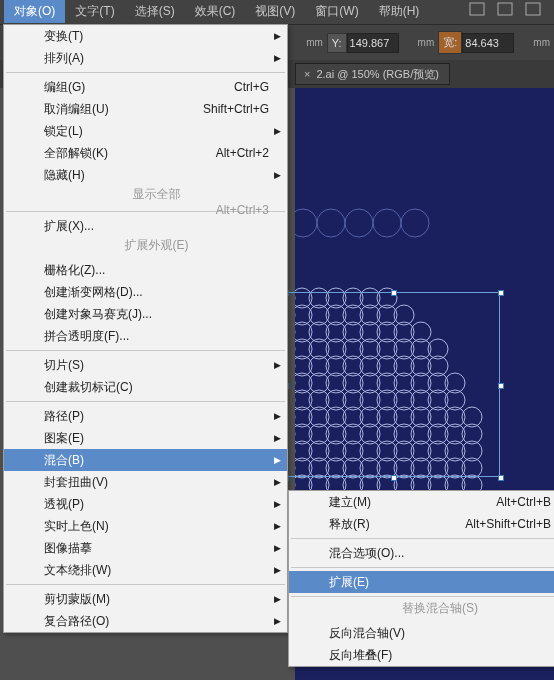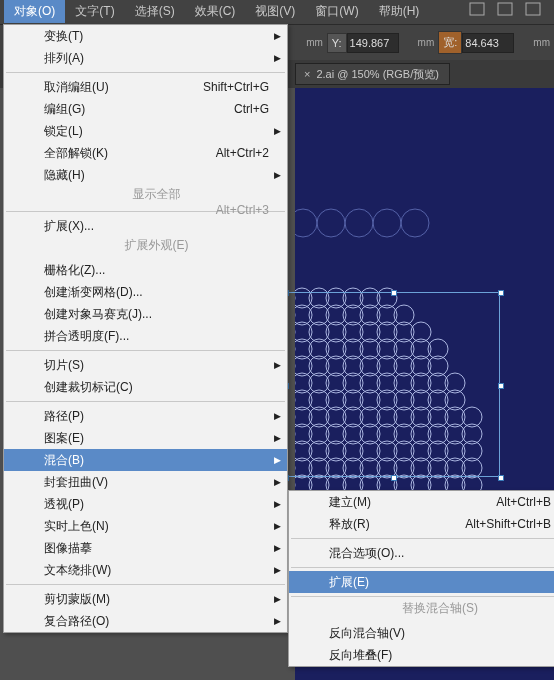--- a/index.html
+++ b/index.html
@@ -238,26 +238,26 @@
     <div class="menu-item">
       <span>变换(T)</span>
       <span class="arrow">▶</span>
     </div>
     <div class="menu-item">
       <span>排列(A)</span>
       <span class="arrow">▶</span>
     </div>
     <div class="sep"></div>
     <div class="menu-item">
+      <span>编组(G)</span>
+      <span class="shortcut">Ctrl+G</span>
+    </div>
+    <div class="menu-item">
       <span>取消编组(U)</span>
       <span class="shortcut">Shift+Ctrl+G</span>
-    </div>
-    <div class="menu-item">
-      <span>编组(G)</span>
-      <span class="shortcut">Ctrl+G</span>
     </div>
     <div class="menu-item">
       <span>锁定(L)</span>
       <span class="arrow">▶</span>
     </div>
     <div class="menu-item">
       <span>全部解锁(K)</span>
       <span class="shortcut">Alt+Ctrl+2</span>
     </div>
     <div class="menu-item">

